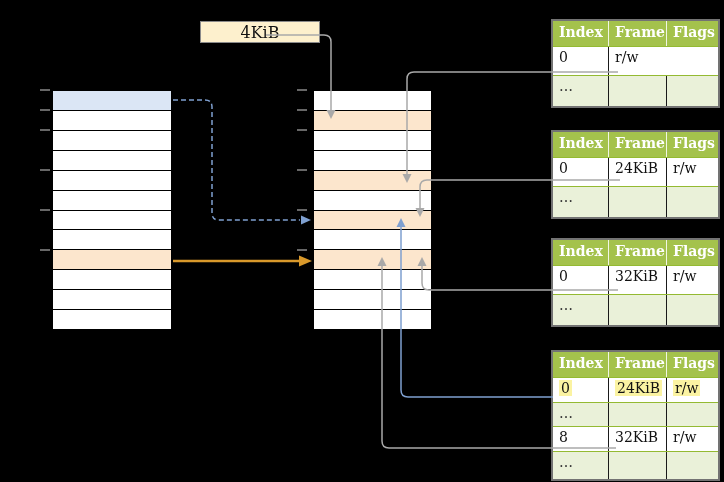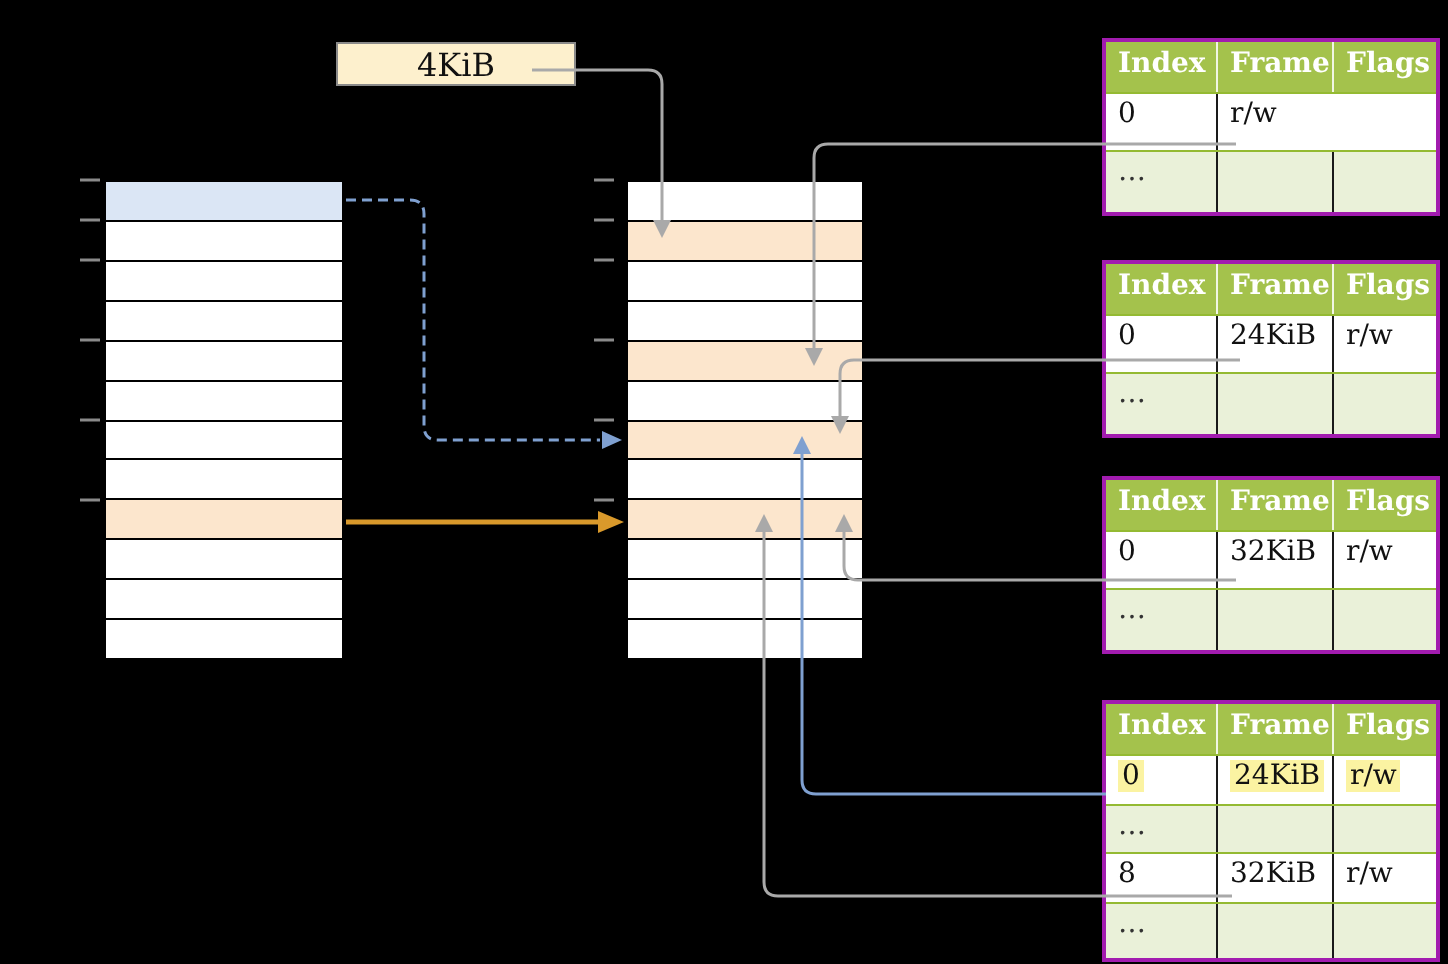--- a/index.html
+++ b/index.html
@@ -1,34 +1,34 @@
 <!DOCTYPE html>
 <html><head>
 <meta charset="utf-8">
 <style>
   html,body{margin:0;padding:0;background:#000;}
   .canvas{position:relative;width:724px;height:482px;background:#000;overflow:hidden;
           font-family:"DejaVu Serif","Liberation Serif",serif;}
   
-  .page-size-box{position:absolute;left:168px;top:21px;width:120px;height:22px;
+  .page-size-box{position:absolute;left:200px;top:21px;width:120px;height:22px;
     background:#fdf0cd;border:1px solid #8a8a8a;box-sizing:border-box;
     display:flex;align-items:center;justify-content:center;
     font-size:16px;color:#111;}
   
   .mem-table{position:absolute;top:90px;width:120px;height:240px;background:#fff;
     border:1px solid #000;box-sizing:border-box;display:flex;flex-direction:column;}
   .mem-left{left:52px;}
   .mem-mid{left:313px;width:119px;}
   .mrow{flex:1 1 auto;border-bottom:1px solid #000;box-sizing:border-box;}
   .mrow:last-child{border-bottom:none;}
   .fill-white{background:#ffffff;}
   .fill-blue{background:#dbe6f5;}
   .fill-orange{background:#fce6cd;}
   
-  .rt{position:absolute;left:551px;width:169px;border:2px solid #a21caf;
+  .rt{position:absolute;left:551px;width:169px;border:2px solid #737373;
       box-sizing:border-box;background:#fff;}
   .rt-row{display:flex;border-bottom:1px solid #94ba32;box-sizing:border-box;}
   .rt-row:last-child{border-bottom:none;}
   .rt-cell{box-sizing:border-box;overflow:hidden;white-space:nowrap;
     padding:2px 0 0 6px;font-size:14px;color:#111;}
   .rt-cell.c0{width:56px;} .rt-cell.c1{width:58px;} .rt-cell.c2{width:51px;}
   .rt-head .rt-cell{background:#a4c24c;color:#fff;font-weight:bold;padding-top:3px;}
   .rt-head .rt-cell.c0,.rt-head .rt-cell.c1{border-right:1px solid rgba(255,255,255,.85);}
   .rt-body .rt-cell.c0,.rt-body .rt-cell.c1{border-right:1px solid #1a1a1a;}
   .row-white .rt-cell{background:#ffffff;}

